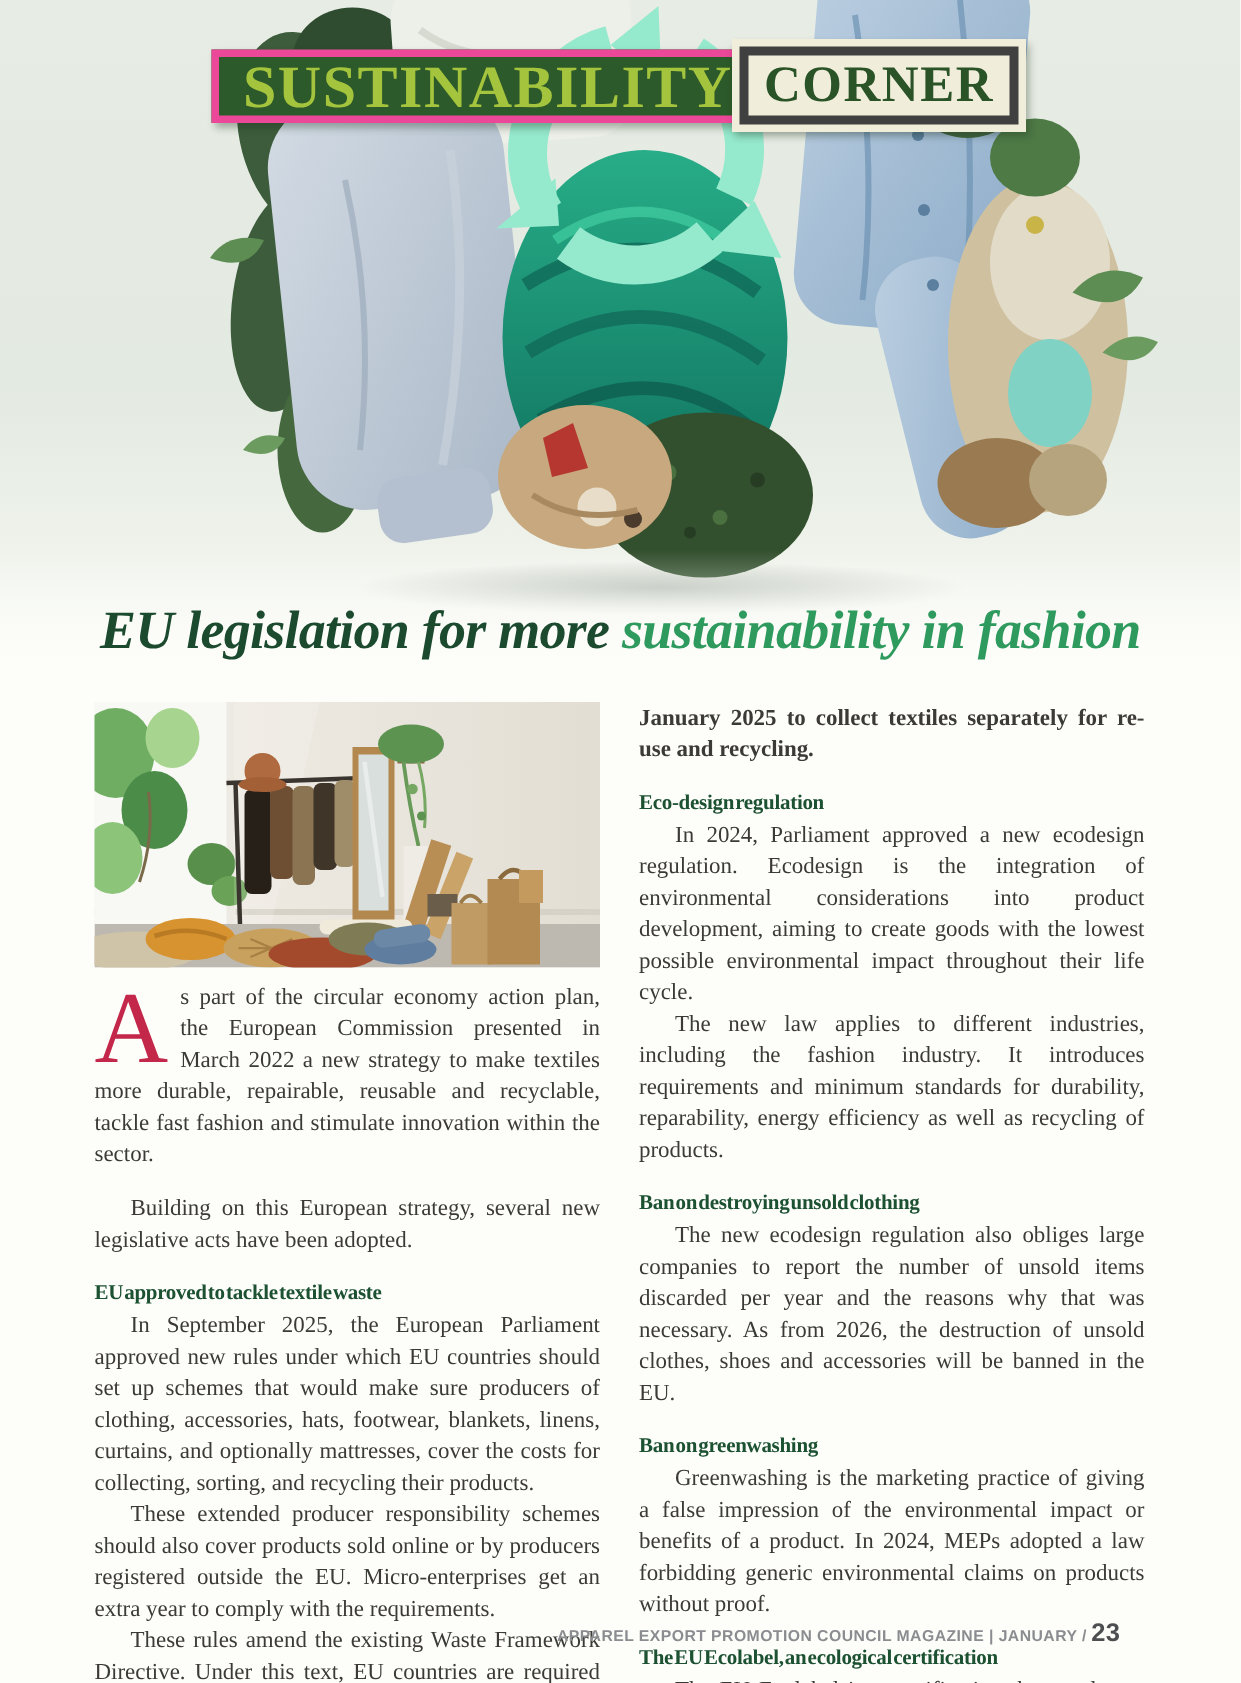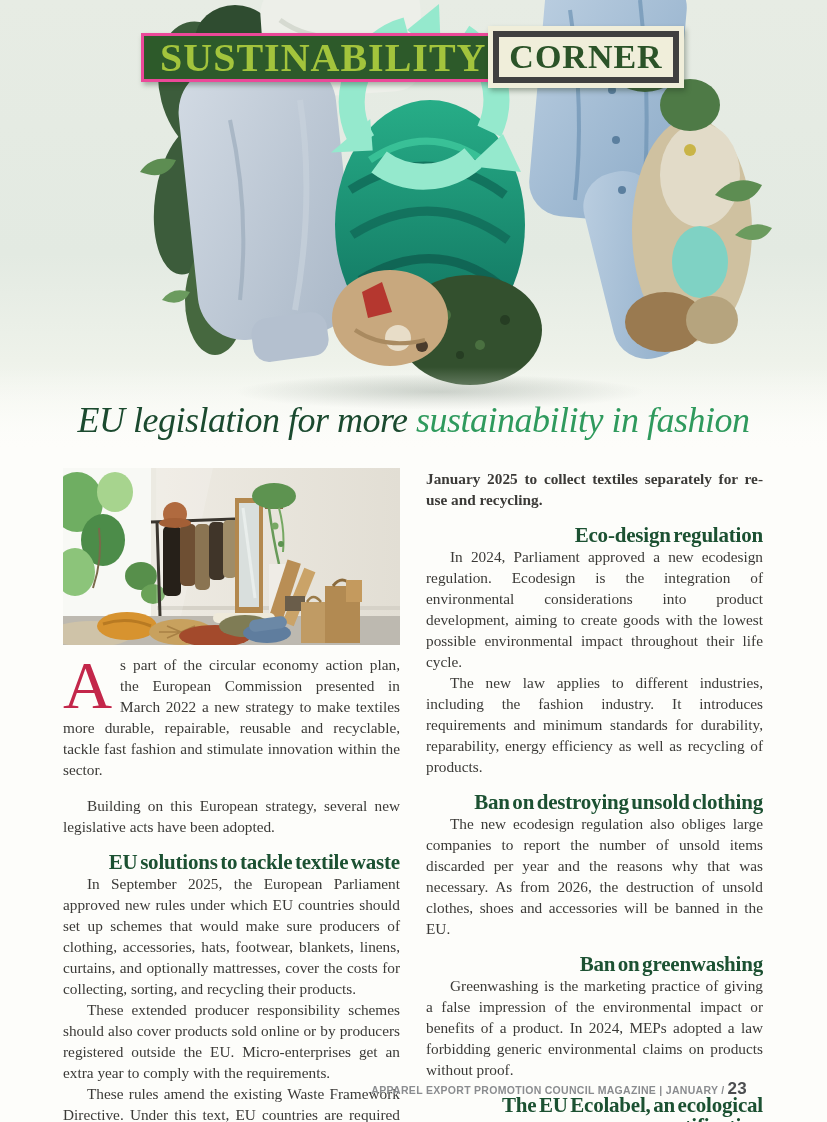--- a/index.html
+++ b/index.html
@@ -16,21 +16,21 @@
   }
   .hero-art{position:absolute;left:0;top:0;}
   .hero-fade{
     position:absolute;left:0;bottom:0;width:100%;height:95px;
     background:linear-gradient(180deg,rgba(253,253,250,0) 0%,#fdfdfa 85%);
   }
   
   .banner{position:absolute;left:141px;top:26px;width:543px;height:62px;}
   .banner-bar{
     position:absolute;left:0;top:7px;width:522px;height:49px;
-    background:#2d5a2a;border:3px solid #ec4899;
+    background:#2d5a2a;border:5px solid #ec4899;
     box-shadow:2px 3px 5px rgba(30,50,30,.35);
     display:flex;align-items:center;justify-content:flex-start;
     padding-left:16px;box-sizing:border-box;
   }
   .banner-bar span{
     font-family:"Liberation Serif",serif;font-weight:bold;
     font-size:40px;letter-spacing:1px;color:#a3c43c;line-height:1;
   }
   .corner-box{
     position:absolute;right:0;top:0;width:196px;height:62px;
@@ -39,36 +39,36 @@
   }
   .corner-inner{
     width:100%;height:100%;box-sizing:border-box;border:6px solid #404040;
     display:flex;align-items:center;justify-content:center;
     font-family:"Liberation Serif",serif;font-weight:bold;font-size:34px;
     letter-spacing:1px;color:#2b5328;
   }
   
   .title{
     position:absolute;left:0;top:399px;width:827px;text-align:center;
-    font-family:"Liberation Serif",serif;font-style:italic;font-weight:normal;
+    font-family:"Liberation Serif",serif;font-style:italic;font-weight:bold;
     font-size:36px;letter-spacing:-0.5px;white-space:nowrap;
   }
   .title .t-dark{color:#1b4a2f;}
   .title .t-green{color:#2f9a5d;}
   
   .content{
     position:absolute;left:63px;top:468px;width:700px;
     display:flex;gap:26px;
   }
   .col{width:337px;color:#3b3a37;font-size:15.3px;line-height:21px;text-align:justify;}
   .col p{margin:0;text-indent:24px;}
   .col p.noindent{text-indent:0;font-weight:bold;}
   .col h3{
-    margin:15px 0 0 0;font-size:21px;line-height:21px;color:#1c5132;
-    letter-spacing:-0.2px;word-spacing:-2.5px;text-align:right;
+    margin:15px 0 0 0;font-size:14px;line-height:21px;color:#1c5132;
+    letter-spacing:-0.2px;word-spacing:-2.5px;text-align:left;
   }
   .col p.gap{margin-top:15px;}
   .photo{width:337px;height:177px;margin-bottom:9px;display:block;}
   .intro{text-indent:0 !important;}
   .dropcap{
     float:left;font-family:"Liberation Serif",serif;
     font-size:68px;line-height:54px;color:#c3274a;
     padding:4px 8px 0 0;
   }
   
@@ -276,21 +276,21 @@
         <ellipse cx="182" cy="158" rx="26" ry="11" fill="#7f7c55"></ellipse>
         <ellipse cx="204" cy="165" rx="24" ry="10" fill="#5f7d9e"></ellipse>
         <rect x="186" y="150" width="38" height="12" rx="6" fill="#6b88a6" transform="rotate(-8 205 156)"></rect>
       </g>
     </svg>
 
     <p class="intro"><span class="dropcap">A</span><span>s part of the circular economy action plan, the European Commission presented in March 2022 a new strategy to make textiles more durable, repairable, reusable and recyclable, tackle fast fashion and stimulate innovation within the sector.</span></p>
 
     <p class="gap">Building on this European strategy, several new legislative acts have been adopted.</p>
 
-    <h3>EU solutions to tackle textile waste</h3>
+    <h3>EU approved to tackle textile waste</h3>
     <p>In September 2025, the European Parliament approved new rules under which EU countries should set up schemes that would make sure producers of clothing, accessories, hats, footwear, blankets, linens, curtains, and optionally mattresses, cover the costs for collecting, sorting, and recycling their products.</p>
     <p>These extended producer responsibility schemes should also cover products sold online or by producers registered outside the EU. Micro-enterprises get an extra year to comply with the requirements.</p>
     <p>These rules amend the existing Waste Framework Directive. Under this text, EU countries are required since</p>
   </div>
 
   <div class="col">
     <p class="noindent">January 2025 to collect textiles separately for re-use and recycling.</p>
 
     <h3>Eco-design regulation</h3>
     <p>In 2024, Parliament approved a new ecodesign regulation. Ecodesign is the integration of environmental considerations into product development, aiming to create goods with the lowest possible environmental impact throughout their life cycle.</p>

